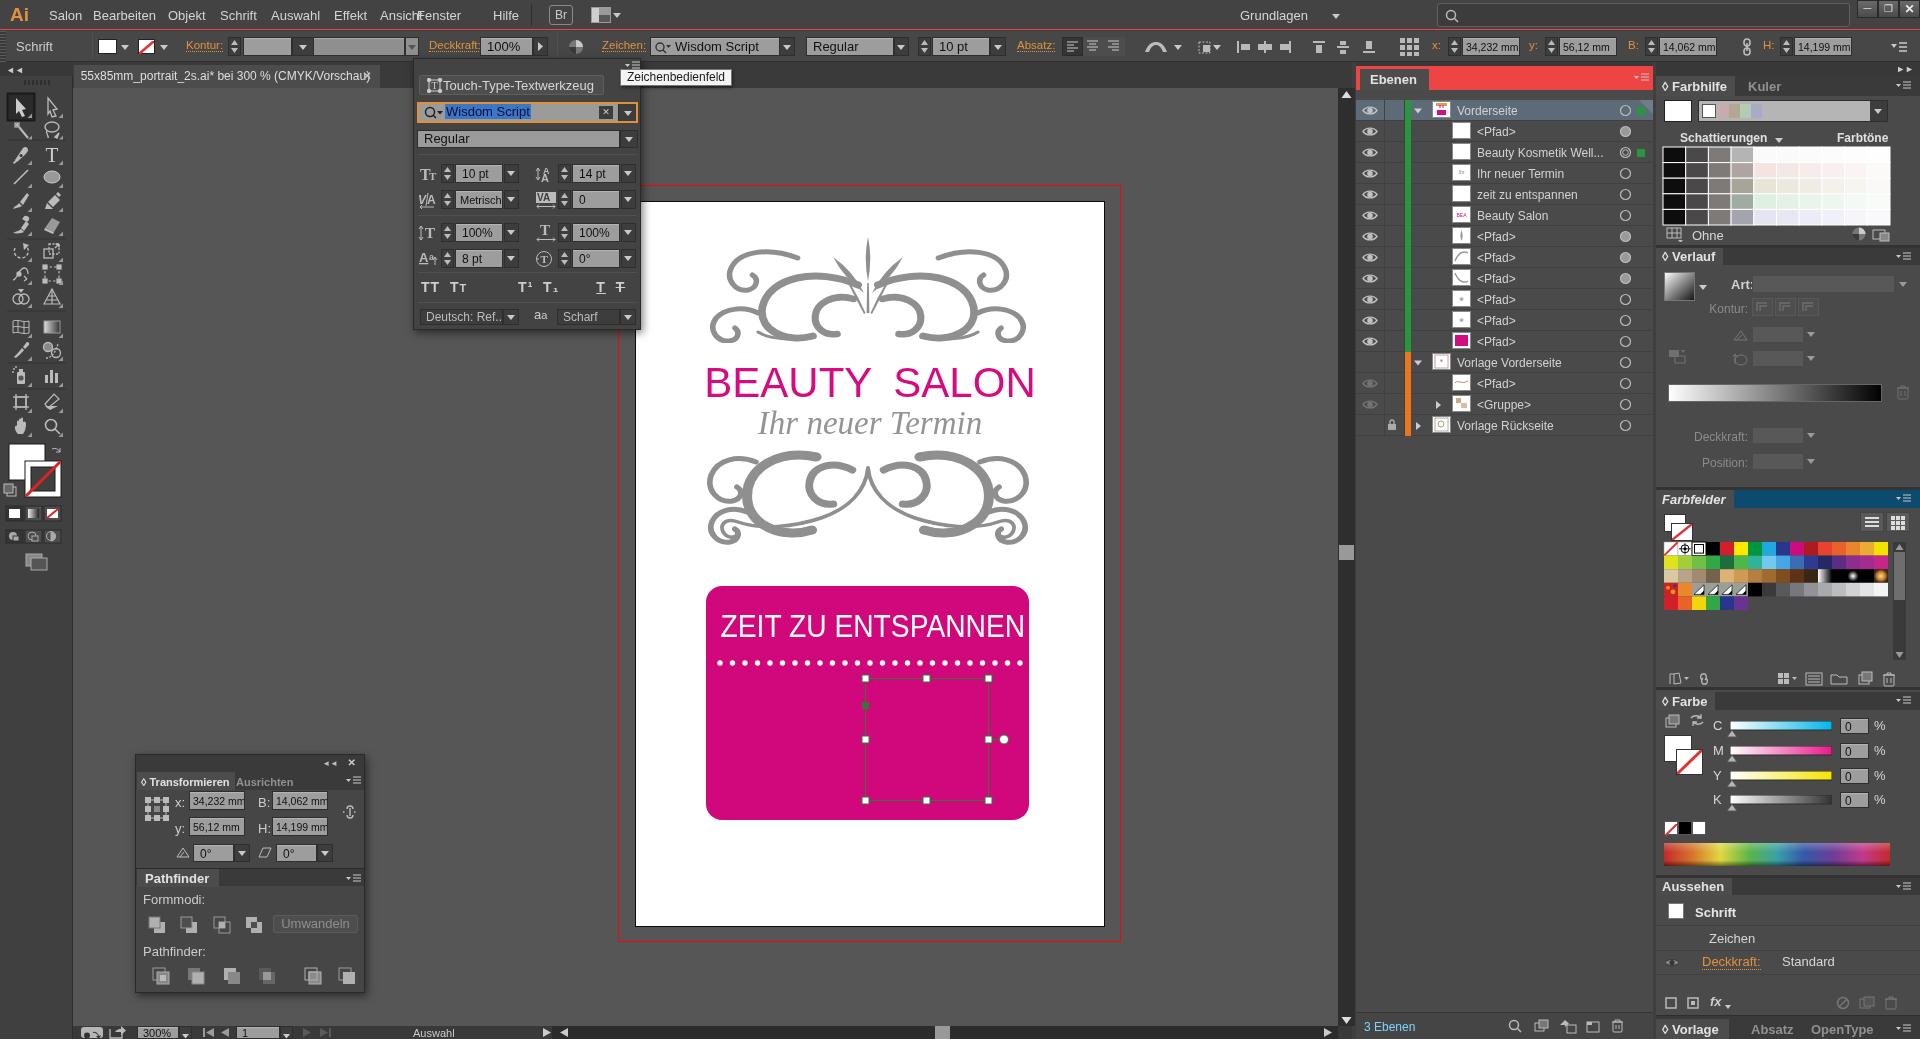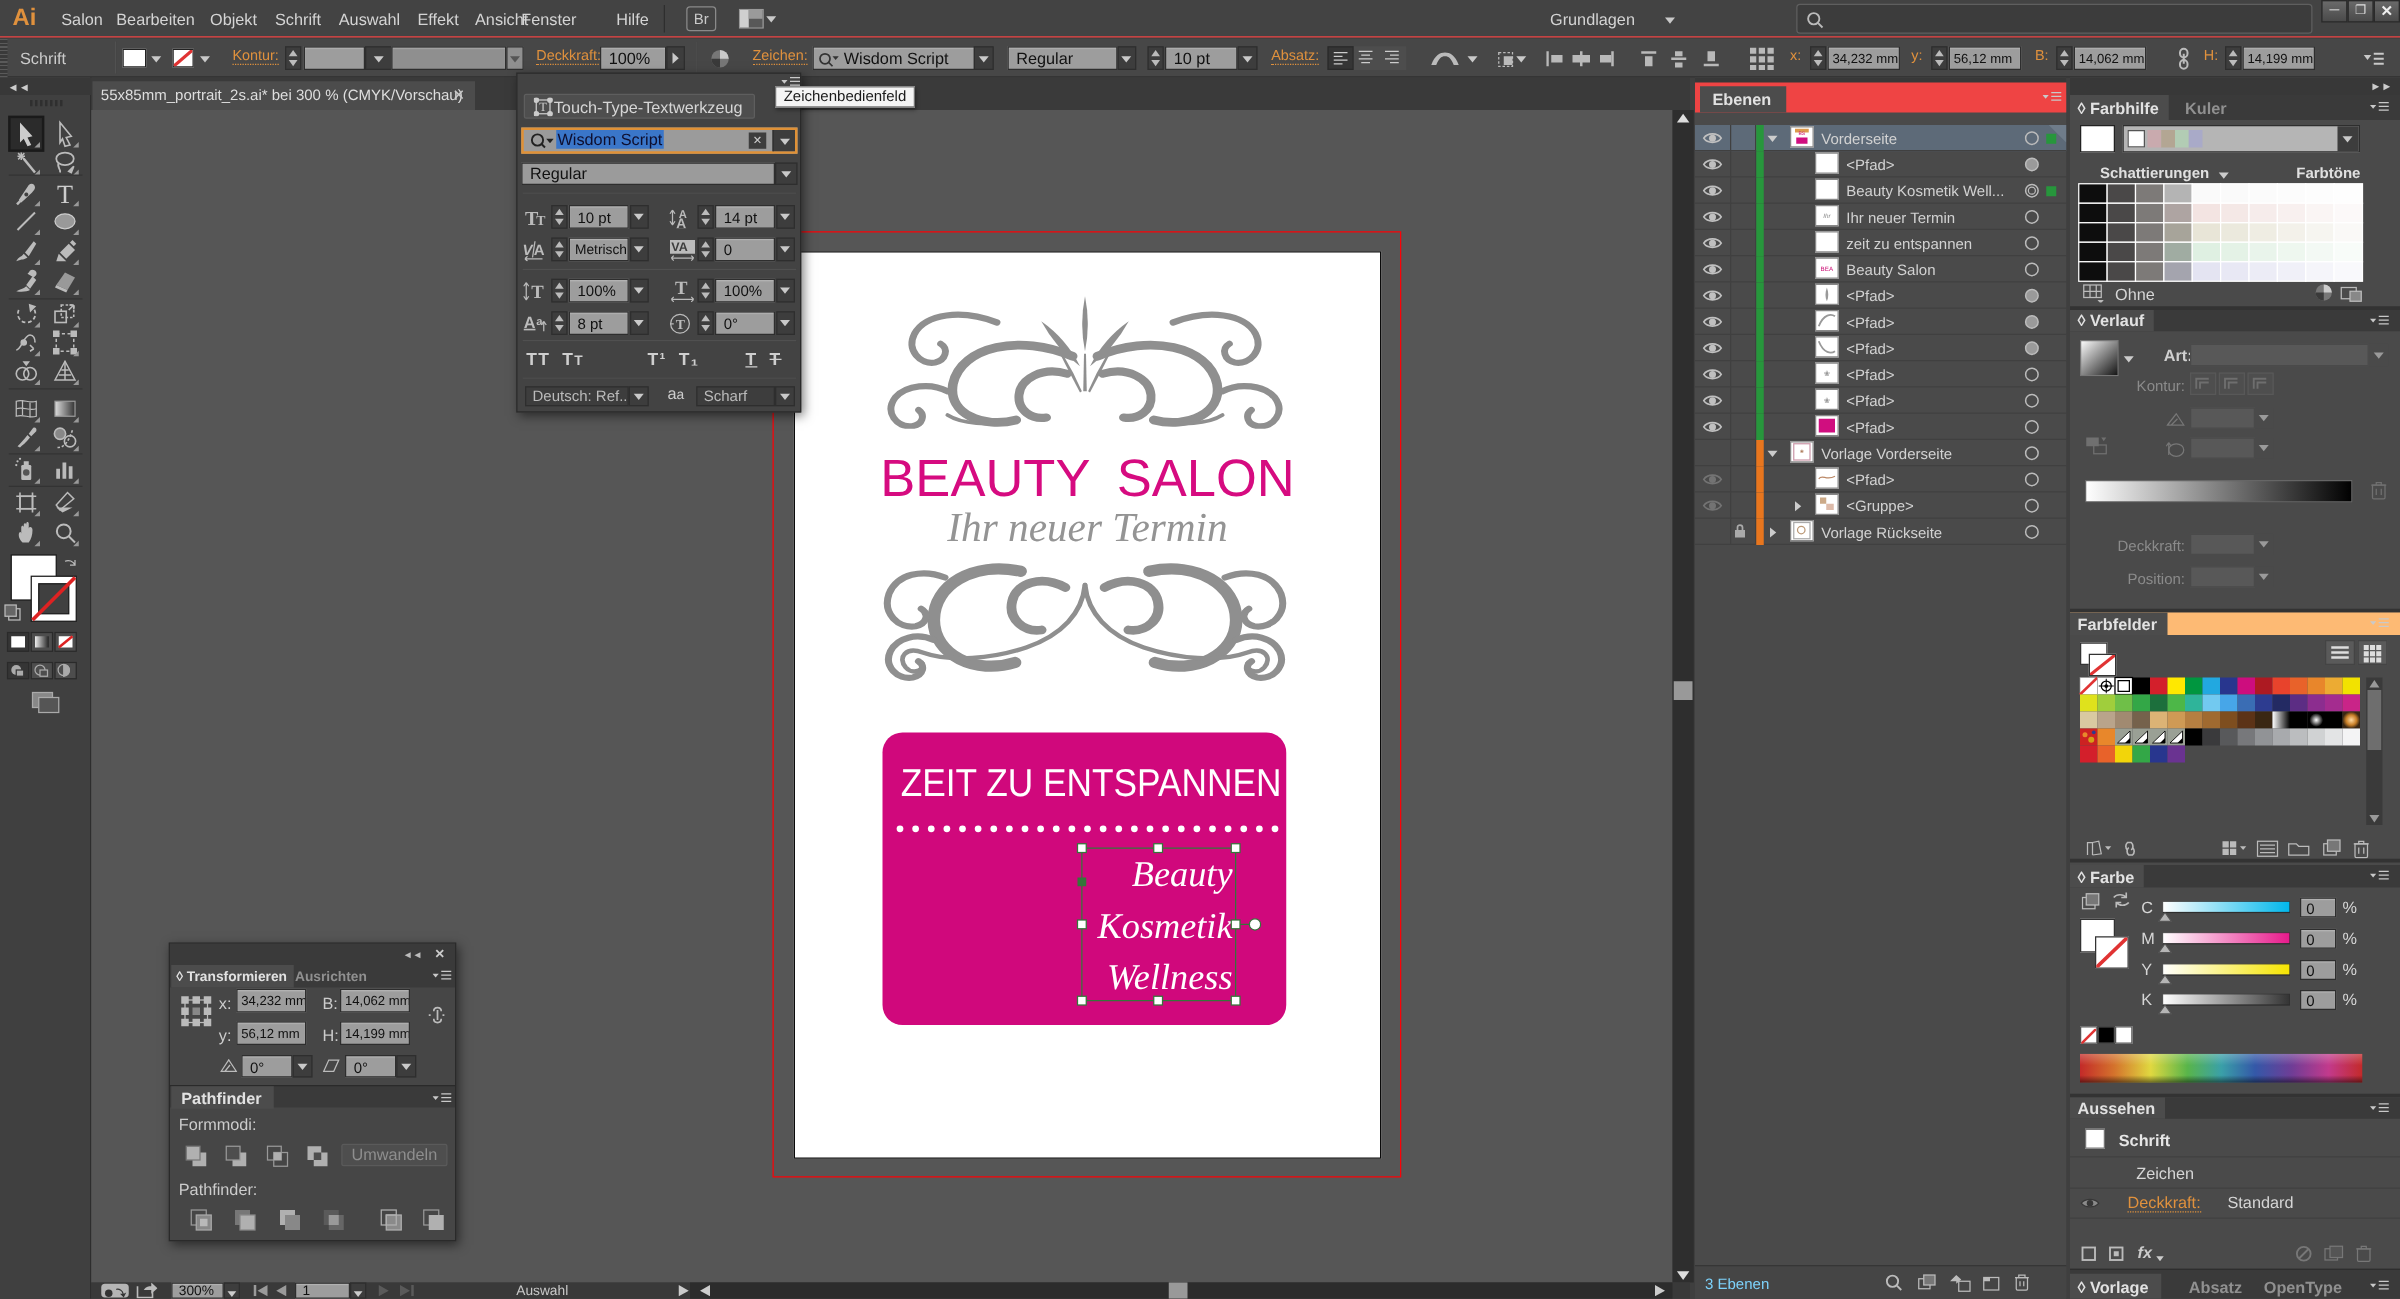--- a/index.html
+++ b/index.html
@@ -587,21 +587,20 @@
           <circle cx="216.5" cy="4" r="2.7"></circle>
           <circle cx="229.0" cy="4" r="2.7"></circle>
           <circle cx="241.5" cy="4" r="2.7"></circle>
           <circle cx="254.0" cy="4" r="2.7"></circle>
           <circle cx="266.5" cy="4" r="2.7"></circle>
           <circle cx="279.0" cy="4" r="2.7"></circle>
           <circle cx="291.5" cy="4" r="2.7"></circle>
           <circle cx="304.0" cy="4" r="2.7"></circle>
         </g>
     </svg>
-    <div class="abs" style="left:700px;top:592px;width:213px;text-align:right;color:#fff;font-size:29px;line-height:41px;font-family:'Liberation Serif',serif;font-style:italic;">Beauty<br>Kosmetik<br>Wellness</div>
 
     <svg class="abs" style="left:786px;top:584px;" width="240" height="140">
       <rect x="6.5" y="6.5" width="123" height="122" fill="none" stroke="#35753a"></rect>
       <line x1="129.5" y1="67.5" x2="141" y2="67.5" stroke="#35753a"></line>
       <circle cx="145" cy="67.5" r="4.5" fill="#fff" stroke="#35753a"></circle>
       <g fill="#fff" stroke="#35753a">
         <rect x="3" y="3" width="7" height="7"></rect>
           <rect x="64" y="3" width="7" height="7"></rect>
           <rect x="126" y="3" width="7" height="7"></rect>
         <rect x="3" y="64" width="7" height="7"></rect>
@@ -1450,21 +1449,21 @@
       <div class="abs" style="left:96px;top:365px;width:52px;height:17px;background:#585858;border:1px solid #4a4a4a;"></div>
       <div class="abs" style="left:148px;top:365px;width:15px;height:17px;background:#4a4a4a;"><svg width="15" height="17">
           <path d="M3,6 l8,0 l-4,5 z" fill="#9a9a9a"></path>
         </svg></div>
       <span class="abs" style="left:32px;top:394px;width:60px;text-align:right;color:#8b8b8b;font-size:12px;">Position:</span>
       <div class="abs" style="left:96px;top:391px;width:52px;height:17px;background:#585858;border:1px solid #4a4a4a;"></div>
       <div class="abs" style="left:148px;top:391px;width:15px;height:17px;background:#4a4a4a;"><svg width="15" height="17">
           <path d="M3,6 l8,0 l-4,5 z" fill="#9a9a9a"></path>
         </svg></div>
       <div class="abs" style="left:0;top:425px;width:264px;height:3px;background:#333;"></div>
-      <div class="abs" style="left:0;top:428px;width:264px;height:18px;background:#fdba74;">
+      <div class="abs" style="left:0;top:428px;width:264px;height:18px;background:#0c4a6e;font-style:italic;">
         <div class="ptab" style="left:0px;top:0;height:18px;padding:2px 8px 0 6px;">Farbfelder</div>
         <svg class="abs" style="left:240px;top:4px;" width="16" height="10">
           <path d="M0,3 l5,0 l-2.5,3 z" fill="#c9c9c9"></path>
           <g stroke="#c9c9c9">
             <line x1="7" y1="1" x2="15" y2="1"></line>
             <line x1="7" y1="4" x2="15" y2="4"></line>
             <line x1="7" y1="7" x2="15" y2="7"></line>
           </g>
         </svg>
       </div>

